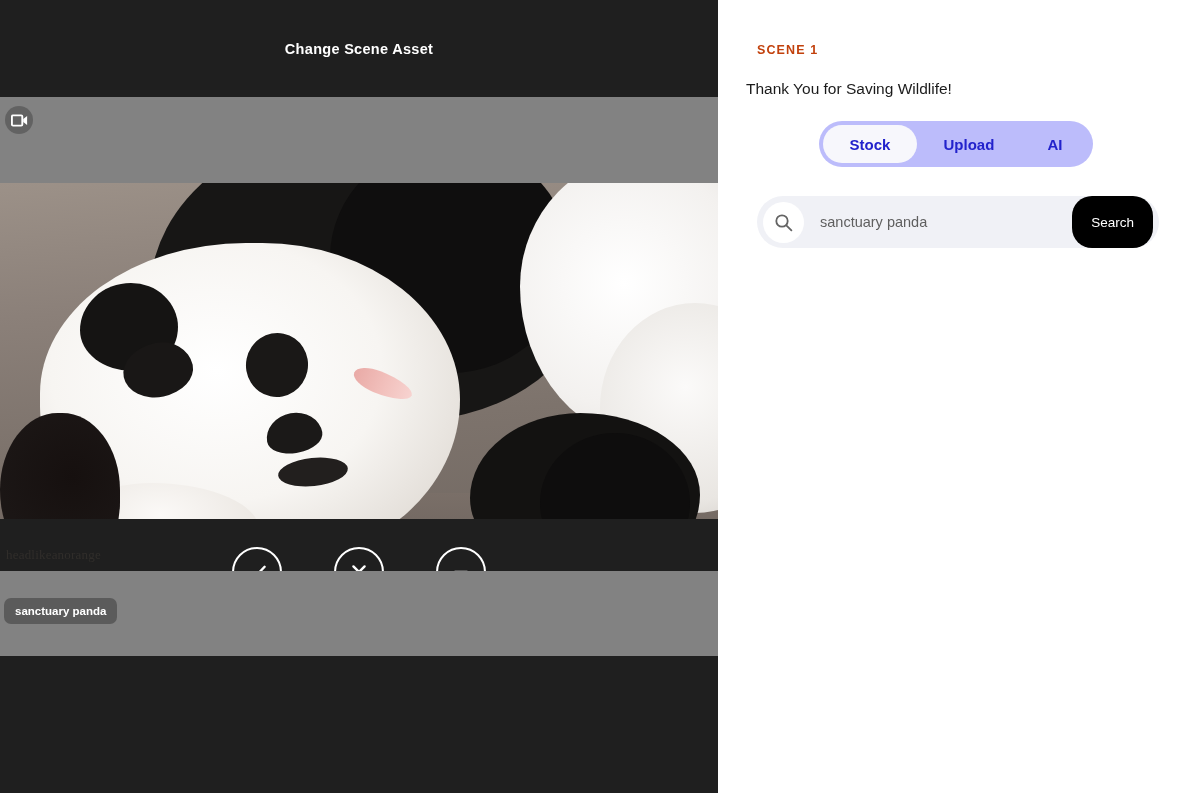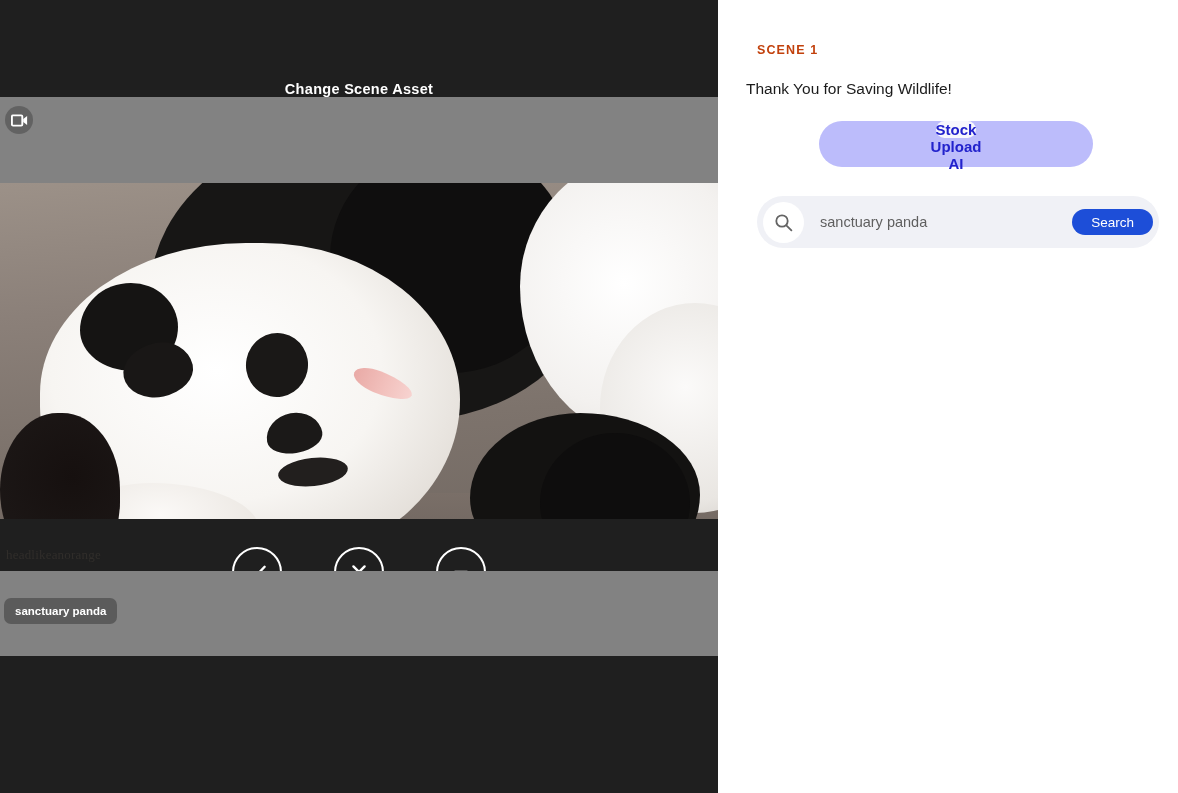--- a/index.html
+++ b/index.html
@@ -14,21 +14,21 @@
   
   #left-panel {
     width: 718px; height: 793px;
     position: relative;
     background: #1f1f1f;
     flex: 0 0 718px;
   }
   .panel-header {
     height: 97px;
     background: #1f1f1f;
-    display: flex; align-items: flex-end; justify-content: center;
+    display: flex; align-items: center; justify-content: center;
   }
   .panel-title {
     color: #ffffff;
     font-size: 14.5px;
     font-weight: bold;
     letter-spacing: .3px;
   }
   .preview-stage {
     position: relative;
     height: 559px;
@@ -117,21 +117,20 @@
     position: absolute; top: 80px; left: 28px;
     font-size: 15.5px; color: #1b1b1b;
   }
   .segmented {
     position: absolute; top: 121px; left: 101px;
     width: 274px; height: 46px;
     background: #bcbcfb;
     border-radius: 23px;
     display: flex; align-items: center;
     padding: 0 4px;
-    flex-direction: column;
   }
   .seg-item {
     flex: 1 1 auto;
     height: 38px;
     display: flex; align-items: center; justify-content: center;
     font-size: 15px; font-weight: bold;
     color: #2222cc;
     border-radius: 19px;
     cursor: pointer;
     background: transparent;
@@ -160,25 +159,25 @@
     flex: 1 1 auto;
     border: none; outline: none;
     background: transparent;
     font-size: 14.5px;
     color: #5f5f5f;
     padding-left: 16px;
     font-family: "Liberation Sans", sans-serif;
   }
   .search-btn {
     flex: 0 0 auto;
-    background: #1d4ed8;
+    background: #000000;
     color: #ffffff;
     border: none;
     border-radius: 20px;
-    height: 26px;
+    height: 52px;
     padding: 0 19px;
     font-size: 13.5px;
     cursor: pointer;
     font-family: "Liberation Sans", sans-serif;
   }
 </style>
 </head>
 <body>
 
 <div id="app">

